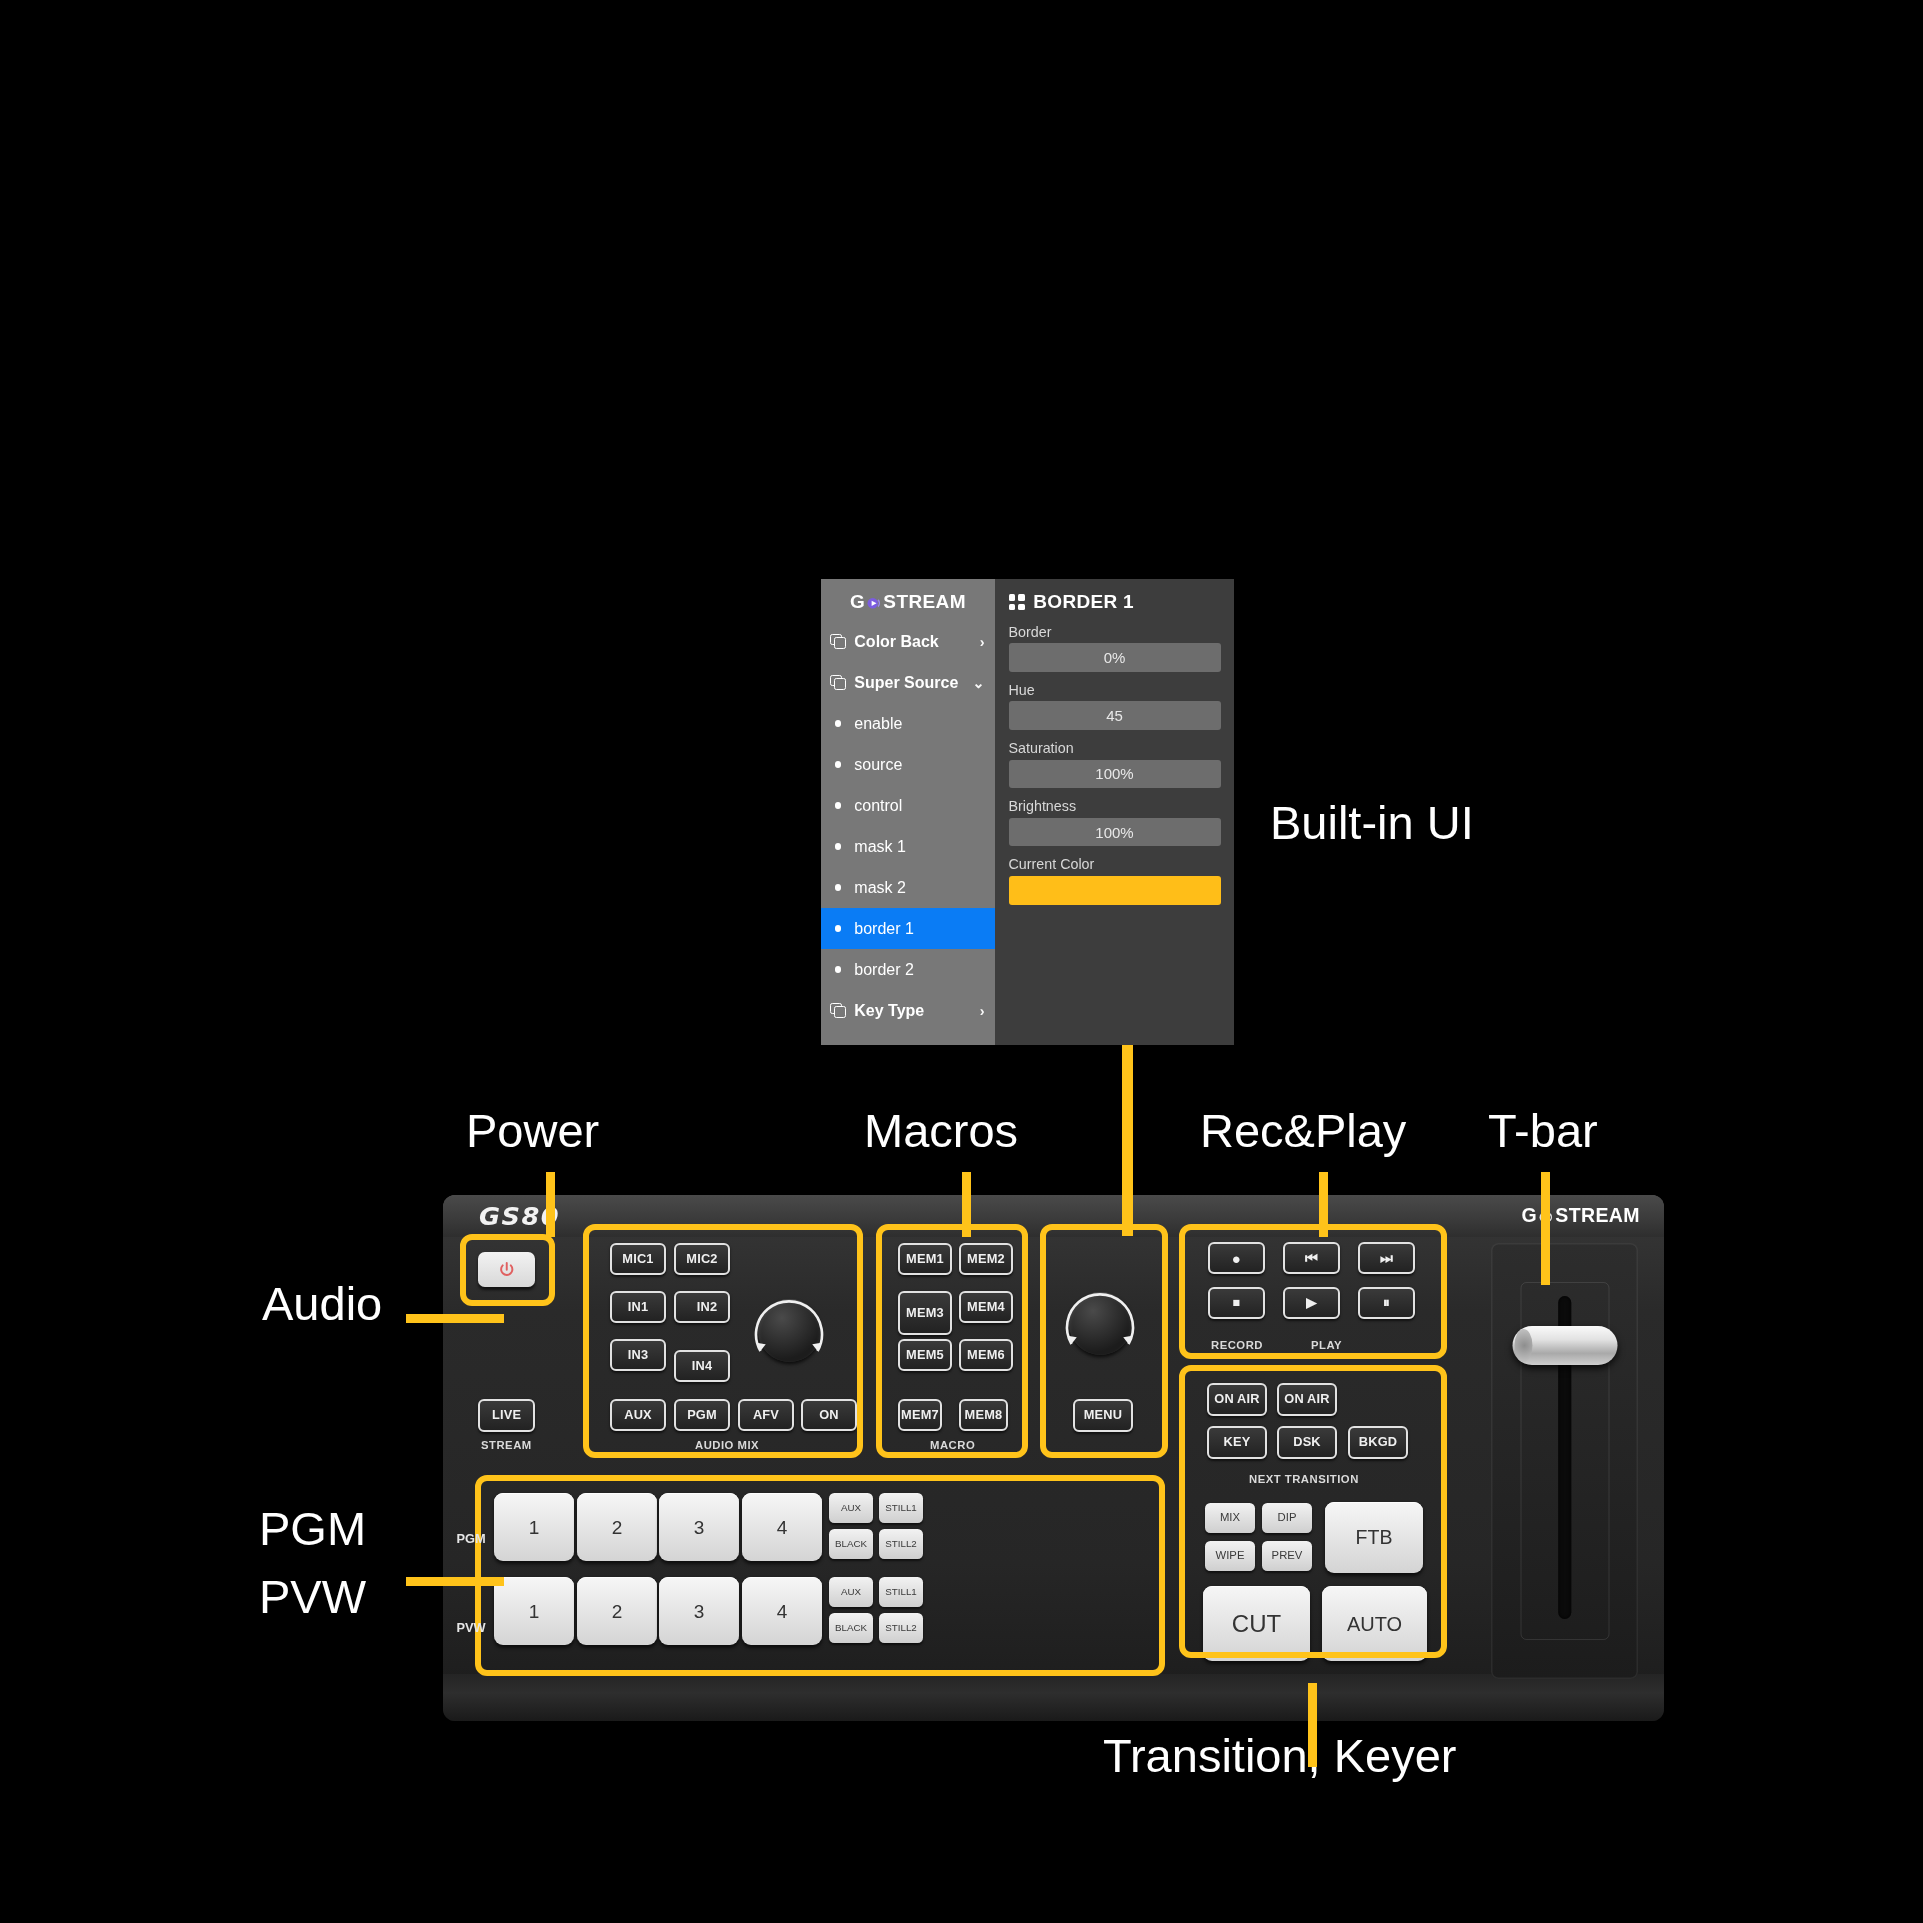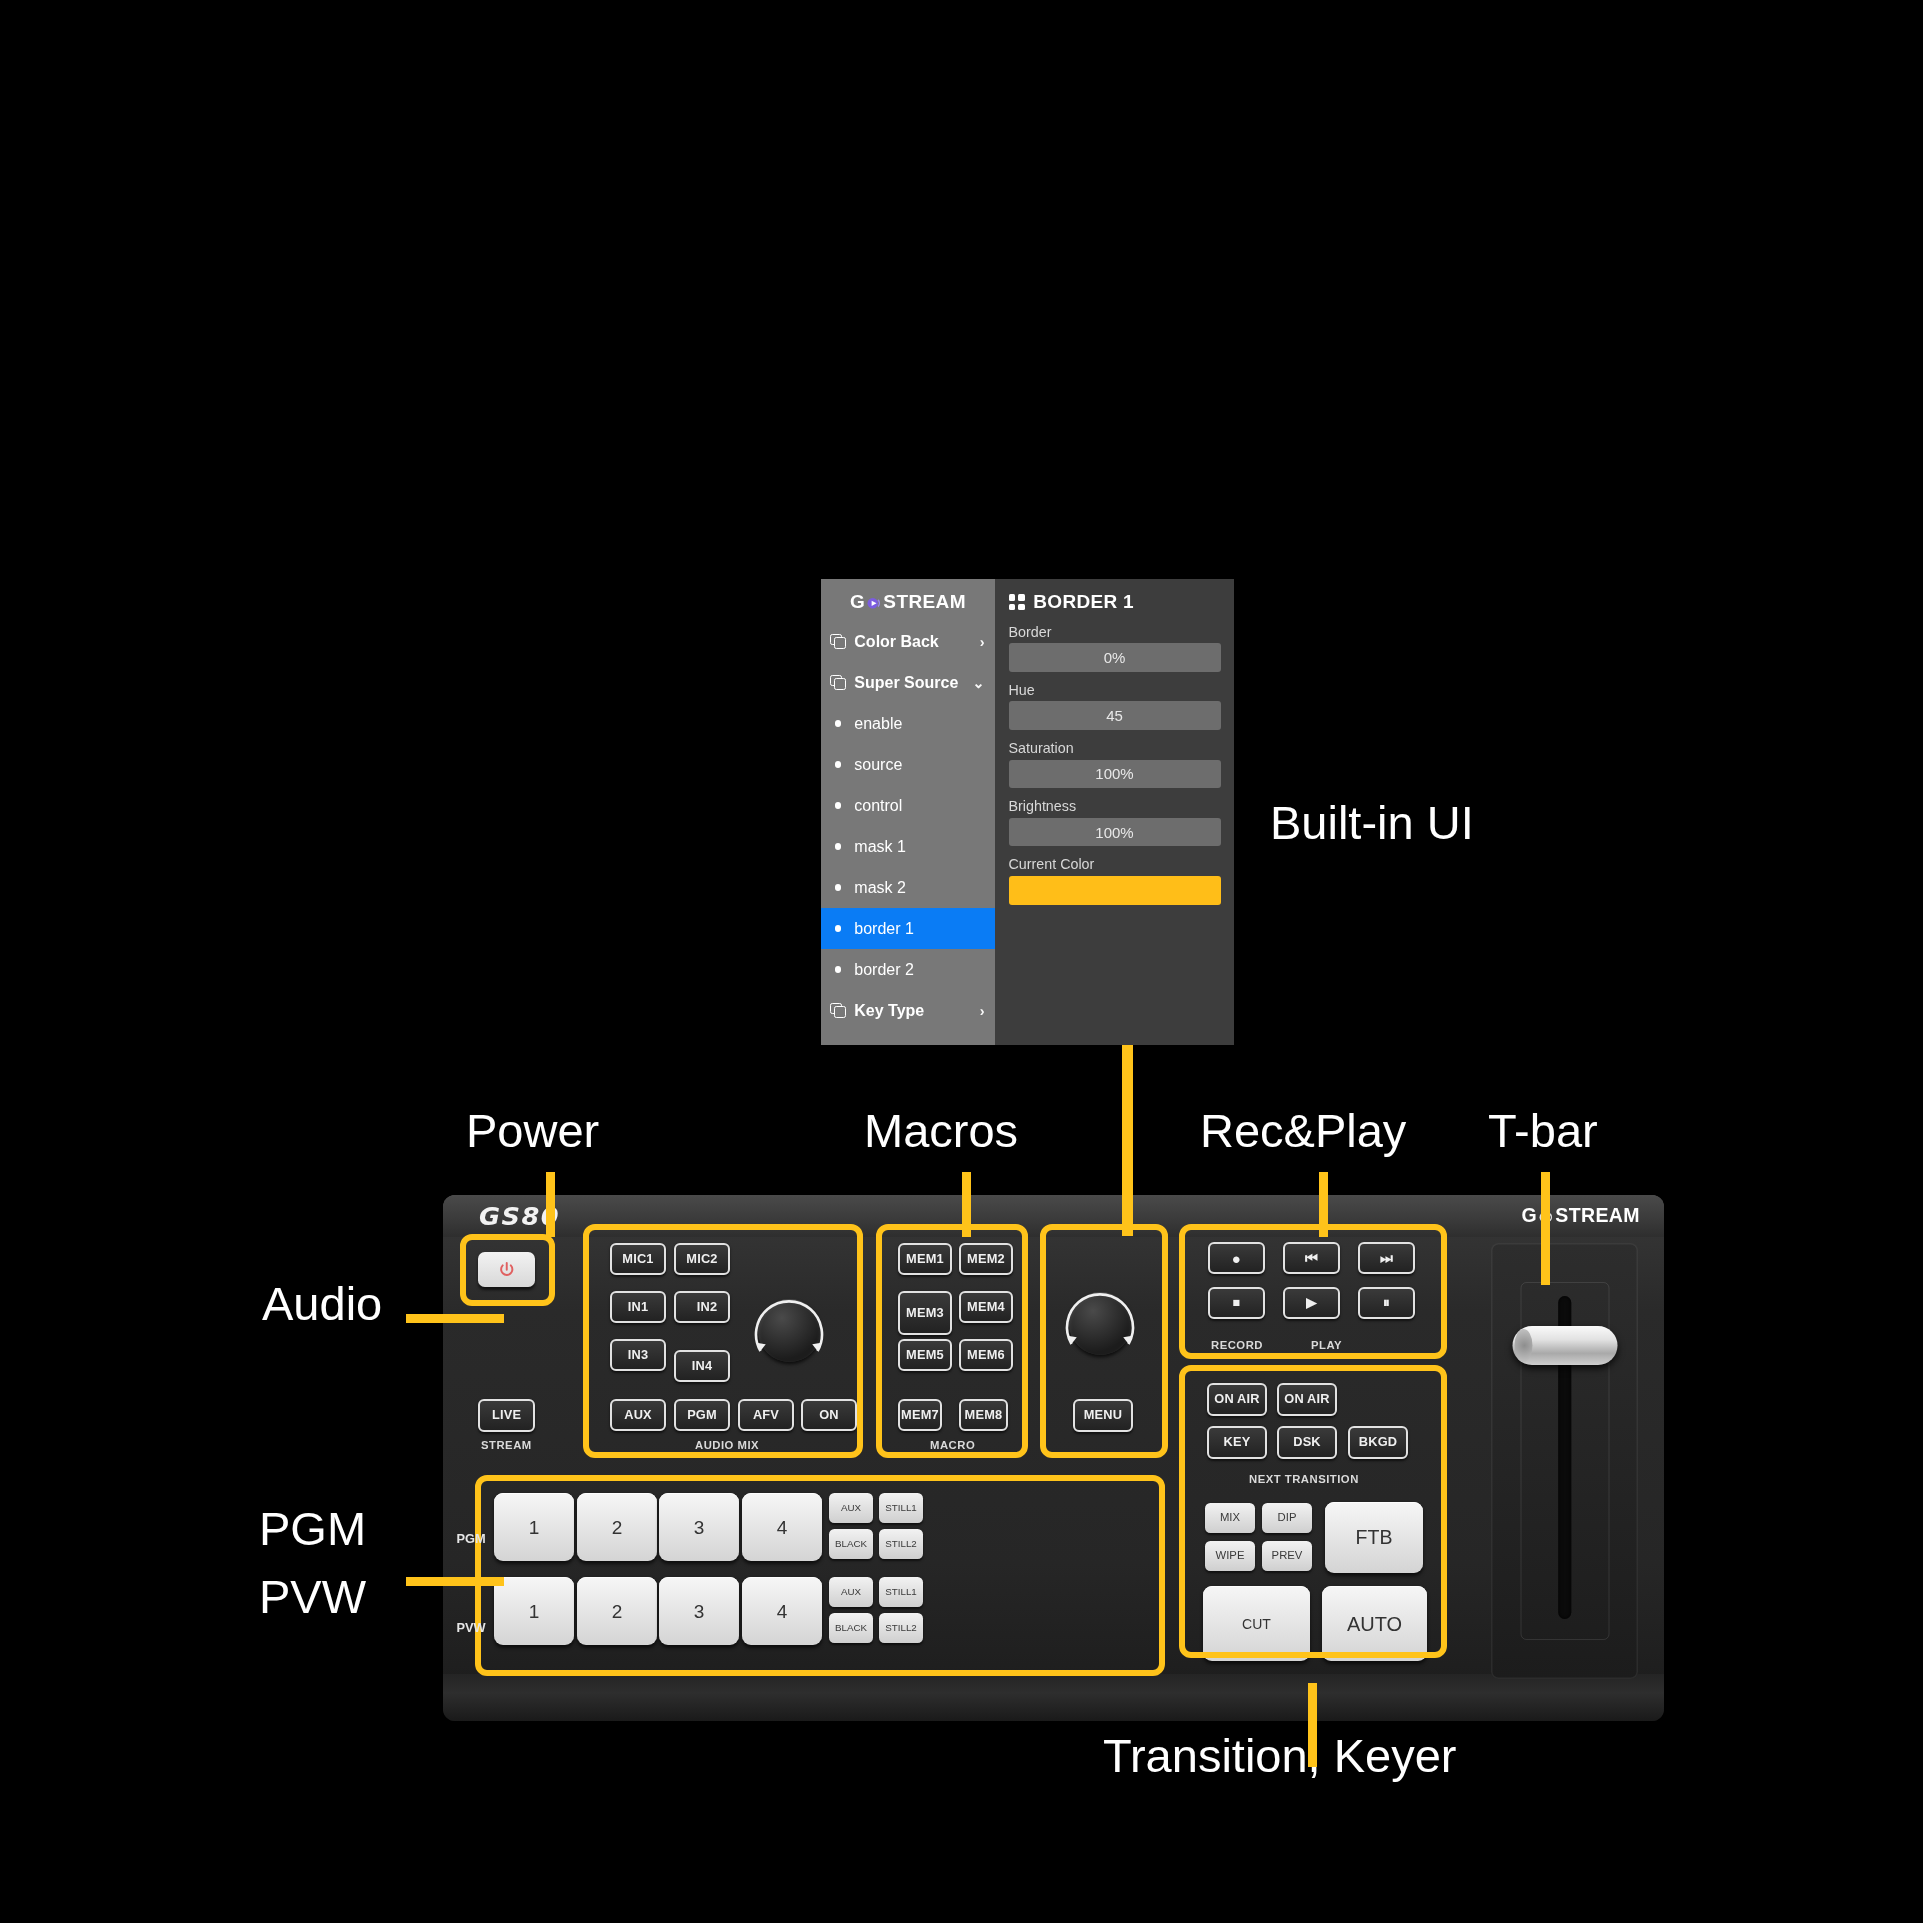--- a/index.html
+++ b/index.html
@@ -413,21 +413,21 @@
   <div class="btn btn-dark" style="left:764px; top:231px; width:60px; height:33px;">KEY</div>
   <div class="btn btn-dark" style="left:834px; top:231px; width:60px; height:33px;">DSK</div>
   <div class="btn btn-dark" style="left:905px; top:231px; width:60px; height:33px;">BKGD</div>
   <div class="sect-label" style="left:806px; top:278px;">NEXT TRANSITION</div>
 
   <div class="btn btn-white-sm" style="left:762px; top:308px; width:50px; height:30px;">MIX</div>
   <div class="btn btn-white-sm" style="left:819px; top:308px; width:50px; height:30px;">DIP</div>
   <div class="btn btn-white-sm" style="left:762px; top:346px; width:50px; height:30px;">WIPE</div>
   <div class="btn btn-white-sm" style="left:819px; top:346px; width:50px; height:30px;">PREV</div>
   <div class="btn btn-white" style="left:882px; top:307px; width:98px; height:71px; font-size:19.5px;">FTB</div>
-  <div class="btn btn-white" style="left:760px; top:391px; width:107px; height:75px; font-size:14px;">CUT</div>
+  <div class="btn btn-white" style="left:760px; top:391px; width:107px; height:75px; font-size:24px;">CUT</div>
   <div class="btn btn-white" style="left:879px; top:391px; width:105px; height:75px; font-size:20px;">AUTO</div>
 
   <div class="hl" style="left: 32px; top: 280px; width: 690px; height: 201px; border-color: rgb(255, 195, 26);"></div>
   <div class="bus-label" style="left:13.5px; top:336px;">PGM</div>
   <div class="bus-label" style="left:13.5px; top:425px;">PVW</div>
 
   <div class="btn btn-white" style="left:51px;  top:298px; width:80px; height:68px; font-size:19px;">1</div>
   <div class="btn btn-white" style="left:134px; top:298px; width:80px; height:68px; font-size:19px;">2</div>
   <div class="btn btn-white" style="left:216px; top:298px; width:80px; height:68px; font-size:19px;">3</div>
   <div class="btn btn-white" style="left:299px; top:298px; width:80px; height:68px; font-size:19px;">4</div>

